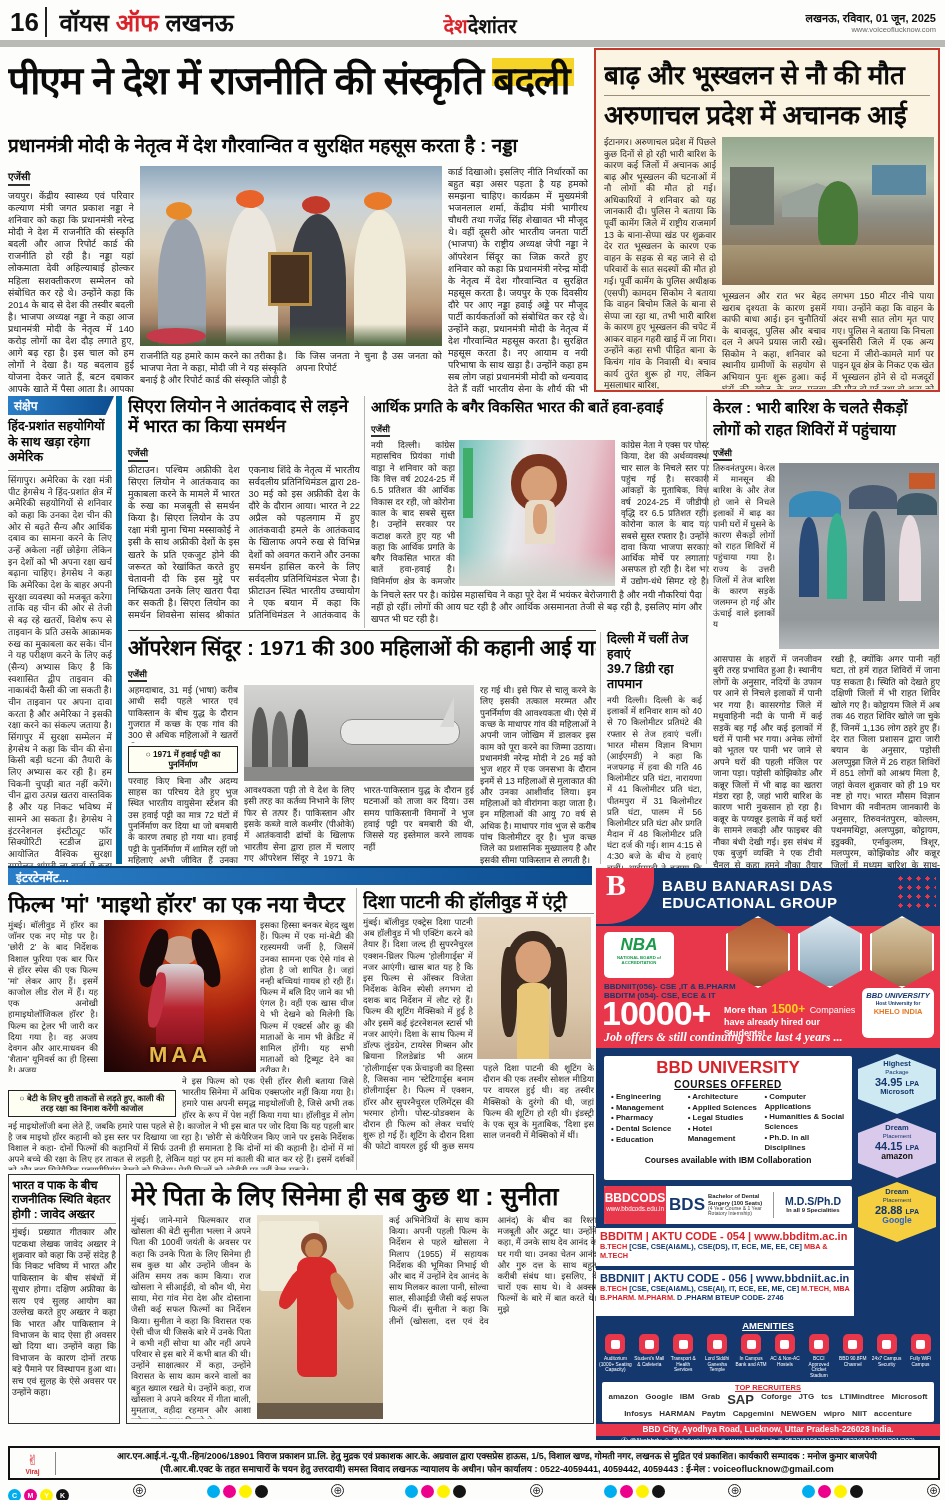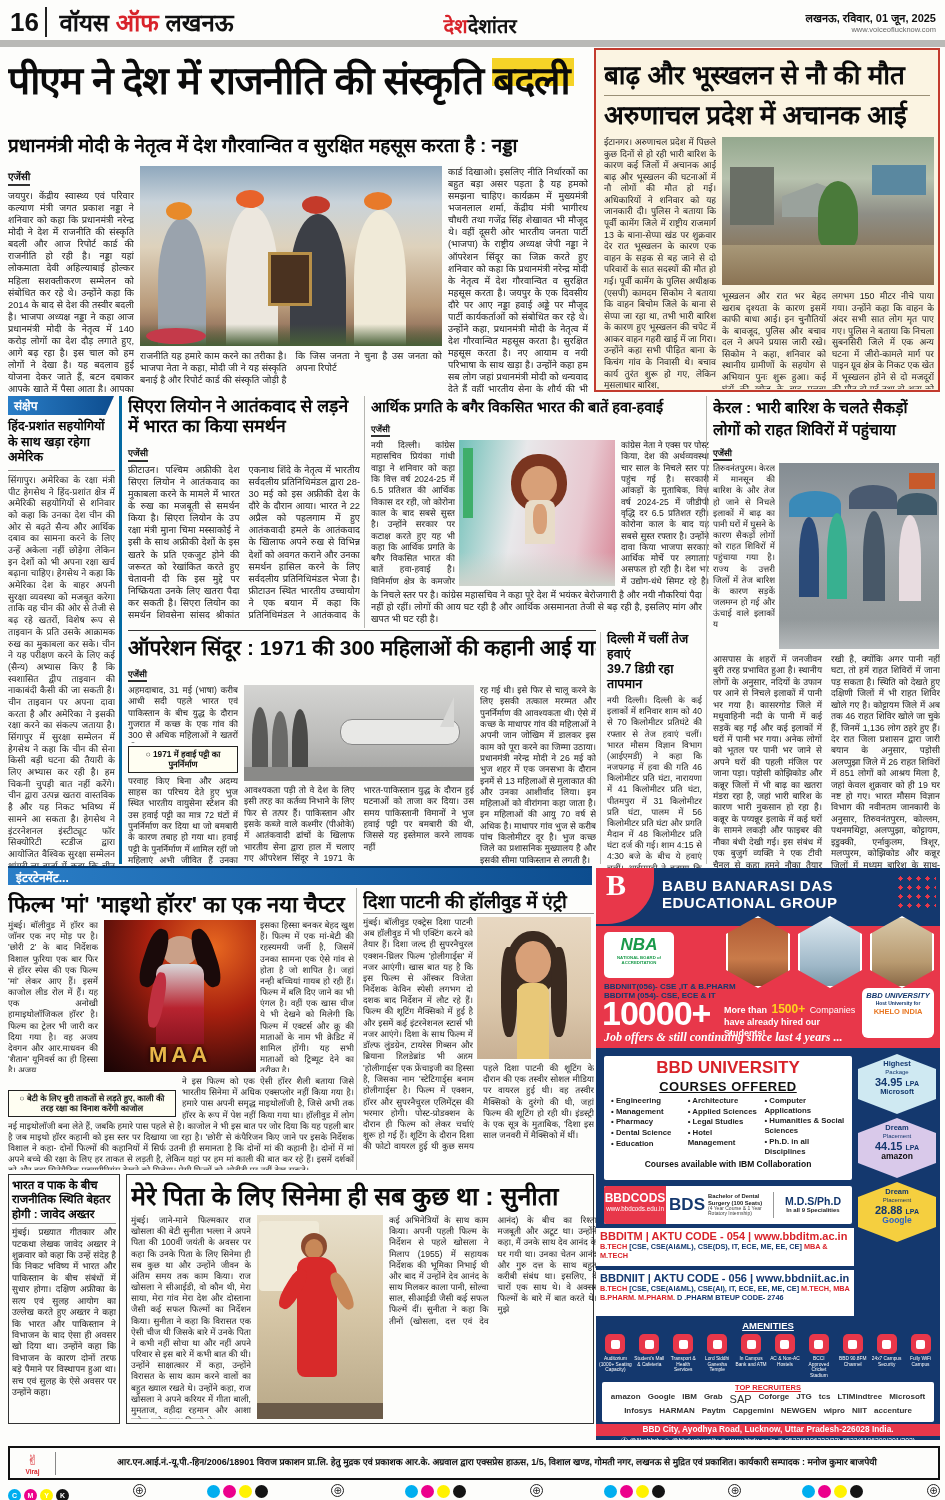--- a/index.html
+++ b/index.html
@@ -91,21 +91,21 @@
         <div class="a" style="left:60px;top:46px;width:70px;height:34px;background:#9aa29c;clip-path:polygon(0 40%,50% 0,100% 40%,100% 100%,0 100%);"></div>
         <div class="a" style="left:150px;top:28px;width:54px;height:30px;background:#5a88a0;"></div>
         <div class="a" style="left:96px;top:44px;width:40px;height:66px;border-radius:50% 50% 20% 20%;background:#4a7a3a;"></div>
         <div class="a" style="left:0;bottom:0;width:100%;height:40px;background:linear-gradient(180deg,#a89878,#8a7354);"></div>
       </div>
       <div class="a bt" style="left:118px;top:154px;width:104px;height:98px;font-size:8.9px;">भूस्खलन और रात भर बेहद खराब दृश्यता के कारण इसमें काफी बाधा आई। इन चुनौतियों के बावजूद, पुलिस और बचाव दल ने अपने प्रयास जारी रखे। सिकोम ने कहा, शनिवार को स्थानीय ग्रामीणों के सहयोग से अभियान पुनः शुरू हुआ। कई घंटों की खोज के बाद मलबा राजमार्ग से</div>
       <div class="a bt" style="left:228px;top:154px;width:102px;height:98px;font-size:8.9px;">लगभग 150 मीटर नीचे पाया गया। उन्होंने कहा कि वाहन के अंदर सभी सात लोग मृत पाए गए। पुलिस ने बताया कि निचला सुबनसिरी जिले में एक अन्य घटना में जीरो-कामले मार्ग पर पाइन ग्रूव क्षेत्र के निकट एक खेत में भूस्खलन होने से दो मजदूरों की मौत हो गई तथा दो अन्य को बचा लिया गया।</div>
     </div>
   </div>
 
-  <div class="a" style="left:8px;top:396px;width:114px;height:468px;border-right:3px solid #0369a1;padding-right:4px;">
+  <div class="a" style="left:8px;top:396px;width:114px;height:468px;border-right:6px solid #0369a1;padding-right:4px;">
     <div class="bluebanner clip-slant" style="width:106px;height:19px;font-size:12px;padding:1px 6px;">संक्षेप</div>
     <div class="hl" style="font-size:12.5px;line-height:1.25;margin:4px 0;border-bottom:1px solid #888;padding-bottom:4px;">हिंद-प्रशांत सहयोगियों के साथ खड़ा रहेगा अमेरिक</div>
     <div class="bt" style="height:396px;font-size:9px;">सिंगापुर। अमेरिका के रक्षा मंत्री पीट हेगसेथ ने हिंद-प्रशांत क्षेत्र में अमेरिकी सहयोगियों से शनिवार को कहा कि उनका देश चीन की ओर से बढ़ते सैन्य और आर्थिक दबाव का सामना करने के लिए उन्हें अकेला नहीं छोड़ेगा लेकिन इन देशों को भी अपना रक्षा खर्च बढ़ाना चाहिए। हेगसेथ ने कहा कि अमेरिका देश के बाहर अपनी सुरक्षा व्यवस्था को मजबूत करेगा ताकि वह चीन की ओर से तेजी से बढ़ रहे खतरों, विशेष रूप से ताइवान के प्रति उसके आक्रामक रुख का मुकाबला कर सके। चीन ने यह परीक्षण करने के लिए कई (सैन्य) अभ्यास किए है कि स्वशासित द्वीप ताइवान की नाकाबंदी कैसी की जा सकती है। चीन ताइवान पर अपना दावा करता है और अमेरिका ने इसकी रक्षा करने का संकल्प जताया है। सिंगापुर में सुरक्षा सम्मेलन में हेगसेथ ने कहा कि चीन की सेना किसी बड़ी घटना की तैयारी के लिए अभ्यास कर रही है। हम चिकनी चुपड़ी बात नहीं करेंगे। चीन द्वारा उत्पन्न खतरा वास्तविक है और यह निकट भविष्य में सामने आ सकता है। हेगसेथ ने इंटरनेशनल इंस्टीट्यूट फॉर सिक्योरिटी स्टडीज द्वारा आयोजित वैश्विक सुरक्षा सम्मेलन शांगरी-ला वार्ता में कहा कि चीन अब ताइवान पर कब्जा करने के लिए न केवल अपने सैन्य बलों को मजबूत कर रहा है।</div>
   </div>
 
   <div class="a" style="left:128px;top:396px;width:232px;height:230px;">
     <div class="hl" style="font-size:17.5px;line-height:1.15;height:44px;overflow:hidden;">सिएरा लियोन ने आतंकवाद से लड़ने में भारत का किया समर्थन</div>
     <div style="margin:2px 0;"><span class="byline" style="font-size:9px;">एजेंसी</span></div>
     <div class="bt cols2" style="height:164px;">फ्रीटाउन। पश्चिम अफ्रीकी देश सिएरा लियोन ने आतंकवाद का मुकाबला करने के मामले में भारत के रुख का मजबूती से समर्थन किया है। सिएरा लियोन के उप रक्षा मंत्री मुाना चिमा मस्साकोई ने इसी के साथ अफ्रीकी देशों के इस खतरे के प्रति एकजुट होने की जरूरत को रेखांकित करते हुए चेतावनी दी कि इस मुद्दे पर निष्क्रियता उनके लिए खतरा पैदा कर सकती है। सिएरा लियोन का समर्थन शिवसेना सांसद श्रीकांत एकनाथ शिंदे के नेतृत्व में भारतीय सर्वदलीय प्रतिनिधिमंडल द्वारा 28-30 मई को इस अफ्रीकी देश के दौरे के दौरान आया। भारत ने 22 अप्रैल को पहलगाम में हुए आतंकवादी हमले के आतंकवाद के खिलाफ अपने रुख से विभिन्न देशों को अवगत कराने और उनका समर्थन हासिल करने के लिए सर्वदलीय प्रतिनिधिमंडल भेजा है। फ्रीटाउन स्थित भारतीय उच्चायोग ने एक बयान में कहा कि प्रतिनिधिमंडल ने आतंकवाद के प्रति भारत की बिल्कुल बर्दाश्त नहीं करने की नीति से अवगत कराया और आतंकवाद से निपटने में वैश्विक एकता के महत्व को रेखांकित किया।</div>
   </div>
@@ -265,21 +265,21 @@
       <div style="font-size:9px;font-weight:700;">have already hired our Students!</div>
     </div>
     <div class="a" style="left:266px;top:120px;width:72px;height:50px;background:#fff;border-radius:6px;text-align:center;padding-top:3px;line-height:1.25;">
       <div style="font-size:7.5px;font-weight:700;color:#14386e;font-style:italic;">BBD UNIVERSITY</div>
       <div style="font-size:5px;font-weight:700;color:#14386e;">Host University for</div>
       <div style="font-size:7.5px;font-weight:700;color:#e87722;">KHELO INDIA</div>
     </div>
     <div class="a" style="left:8px;top:162px;font-family:'Liberation Serif',serif;font-style:italic;font-weight:700;font-size:12px;color:#fff;">Job offers &amp; still continuing since last 4 years ...</div>
     <div class="a" style="left:8px;top:188px;width:248px;height:124px;background:#fff;border-radius:2px;text-align:center;padding:2px 4px;">
       <div style="color:#d8232a;font-size:17px;font-weight:700;">BBD UNIVERSITY</div>
-      <div style="color:#111;font-size:13px;font-weight:700;text-decoration:underline;letter-spacing:.5px;margin:1px 0 2px;">COURSES OFFERED</div>
+      <div style="color:#111;font-size:10px;font-weight:700;text-decoration:underline;letter-spacing:.5px;margin:1px 0 2px;">COURSES OFFERED</div>
       <div style="display:flex;text-align:left;gap:4px;">
         <ul class="cl" style="flex:1;">
             <li>Engineering</li>
             <li>Management</li>
             <li>Pharmacy</li>
             <li>Dental Science</li>
             <li>Education</li>
           </ul>
         <ul class="cl" style="flex:1;">
             <li>Architecture</li>
@@ -407,21 +407,21 @@
         </div>
     </div>
     <div class="a" style="left:6px;top:514px;width:332px;height:40px;background:#ffffff;border-radius:2px;padding:1px 3px;">
       <div style="text-align:center;font-size:7.5px;font-weight:700;color:#d8232a;text-decoration:underline;">TOP RECRUITERS</div>
       <div style="display:flex;flex-wrap:wrap;justify-content:center;column-gap:7px;line-height:1.3;">
 
       <span style="font-size:8px;font-weight:700;color:#333;">amazon</span>
           <span style="font-size:8px;font-weight:700;color:#333;">Google</span>
           <span style="font-size:8px;font-weight:700;color:#333;">IBM</span>
           <span style="font-size:8px;font-weight:700;color:#333;">Grab</span>
-          <span style="font-size:11px;font-weight:400;color:#333;">SAP</span>
+          <span style="font-size:13px;font-weight:700;color:#333;">SAP</span>
           <span style="font-size:8px;font-weight:700;color:#333;">Coforge</span>
           <span style="font-size:8px;font-weight:700;color:#333;">JTG</span>
           <span style="font-size:8px;font-weight:700;color:#333;">tcs</span>
           <span style="font-size:8px;font-weight:700;color:#333;">LTIMindtree</span>
           <span style="font-size:8px;font-weight:700;color:#333;">Microsoft</span>
           <span style="font-size:8px;font-weight:700;color:#333;">Infosys</span>
           <span style="font-size:8px;font-weight:700;color:#333;">HARMAN</span>
           <span style="font-size:8px;font-weight:700;color:#333;">Paytm</span>
           <span style="font-size:8px;font-weight:700;color:#333;">Capgemini</span>
           <span style="font-size:8px;font-weight:700;color:#333;">NEWGEN</span>
@@ -439,20 +439,21 @@
     </div>
   </div>
 
   <div class="a" style="left:8px;top:1446px;width:932px;height:34px;border:2px solid #111;display:flex;align-items:center;">
     <div style="width:46px;text-align:center;border-right:1px solid #888;">
       <div style="font-size:14px;font-weight:700;color:#d8232a;">✌</div>
       <div style="font-size:6.5px;font-weight:700;color:#d8232a;">Viraj</div>
     </div>
     <div style="flex:1;text-align:center;line-height:1.5;">
       <div style="font-size:9px;font-weight:700;">आर.एन.आई.नं.-यू.पी.-हिन/2006/18901 विराज प्रकाशन प्रा.लि. हेतु मुद्रक एवं प्रकाशक आर.के. अग्रवाल द्वारा एक्सप्रेस हाऊस, 1/5, विशाल खण्ड, गोमती नगर, लखनऊ से मुद्रित एवं प्रकाशित। कार्यकारी सम्पादक : मनोज कुमार बाजपेयी</div>
+      <div style="font-size:9px;font-weight:700;">(पी.आर.बी.एक्ट के तहत समाचारों के चयन हेतु उत्तरदायी) समस्त विवाद लखनऊ न्यायालय के अधीन। फोन कार्यालय : 0522-4059441, 4059442, 4059443 : ई-मेल : voiceoflucknow@gmail.com</div>
     </div>
   </div>
 
   <div class="a" style="left:8px;top:1484px;width:932px;display:flex;justify-content:space-between;">
     <span><span class="cmyk-dot" style="background: rgb(0, 174, 239);">C</span><span class="cmyk-dot" style="background: rgb(236, 0, 140);">M</span><span class="cmyk-dot" style="background: rgb(255, 242, 0);">Y</span><span class="cmyk-dot" style="background: rgb(20, 20, 20);">K</span></span>
     <span class="reg">⊕</span>
     <span><span class="cmyk-dot" style="background:#00aeef;"></span><span class="cmyk-dot" style="background:#ec008c;"></span><span class="cmyk-dot" style="background:#fff200;"></span><span class="cmyk-dot" style="background:#141414;"></span></span>
     <span class="reg">⊕</span>
     <span><span class="cmyk-dot" style="background:#00aeef;"></span><span class="cmyk-dot" style="background:#ec008c;"></span><span class="cmyk-dot" style="background:#fff200;"></span><span class="cmyk-dot" style="background:#141414;"></span></span>
     <span class="reg">⊕</span>

